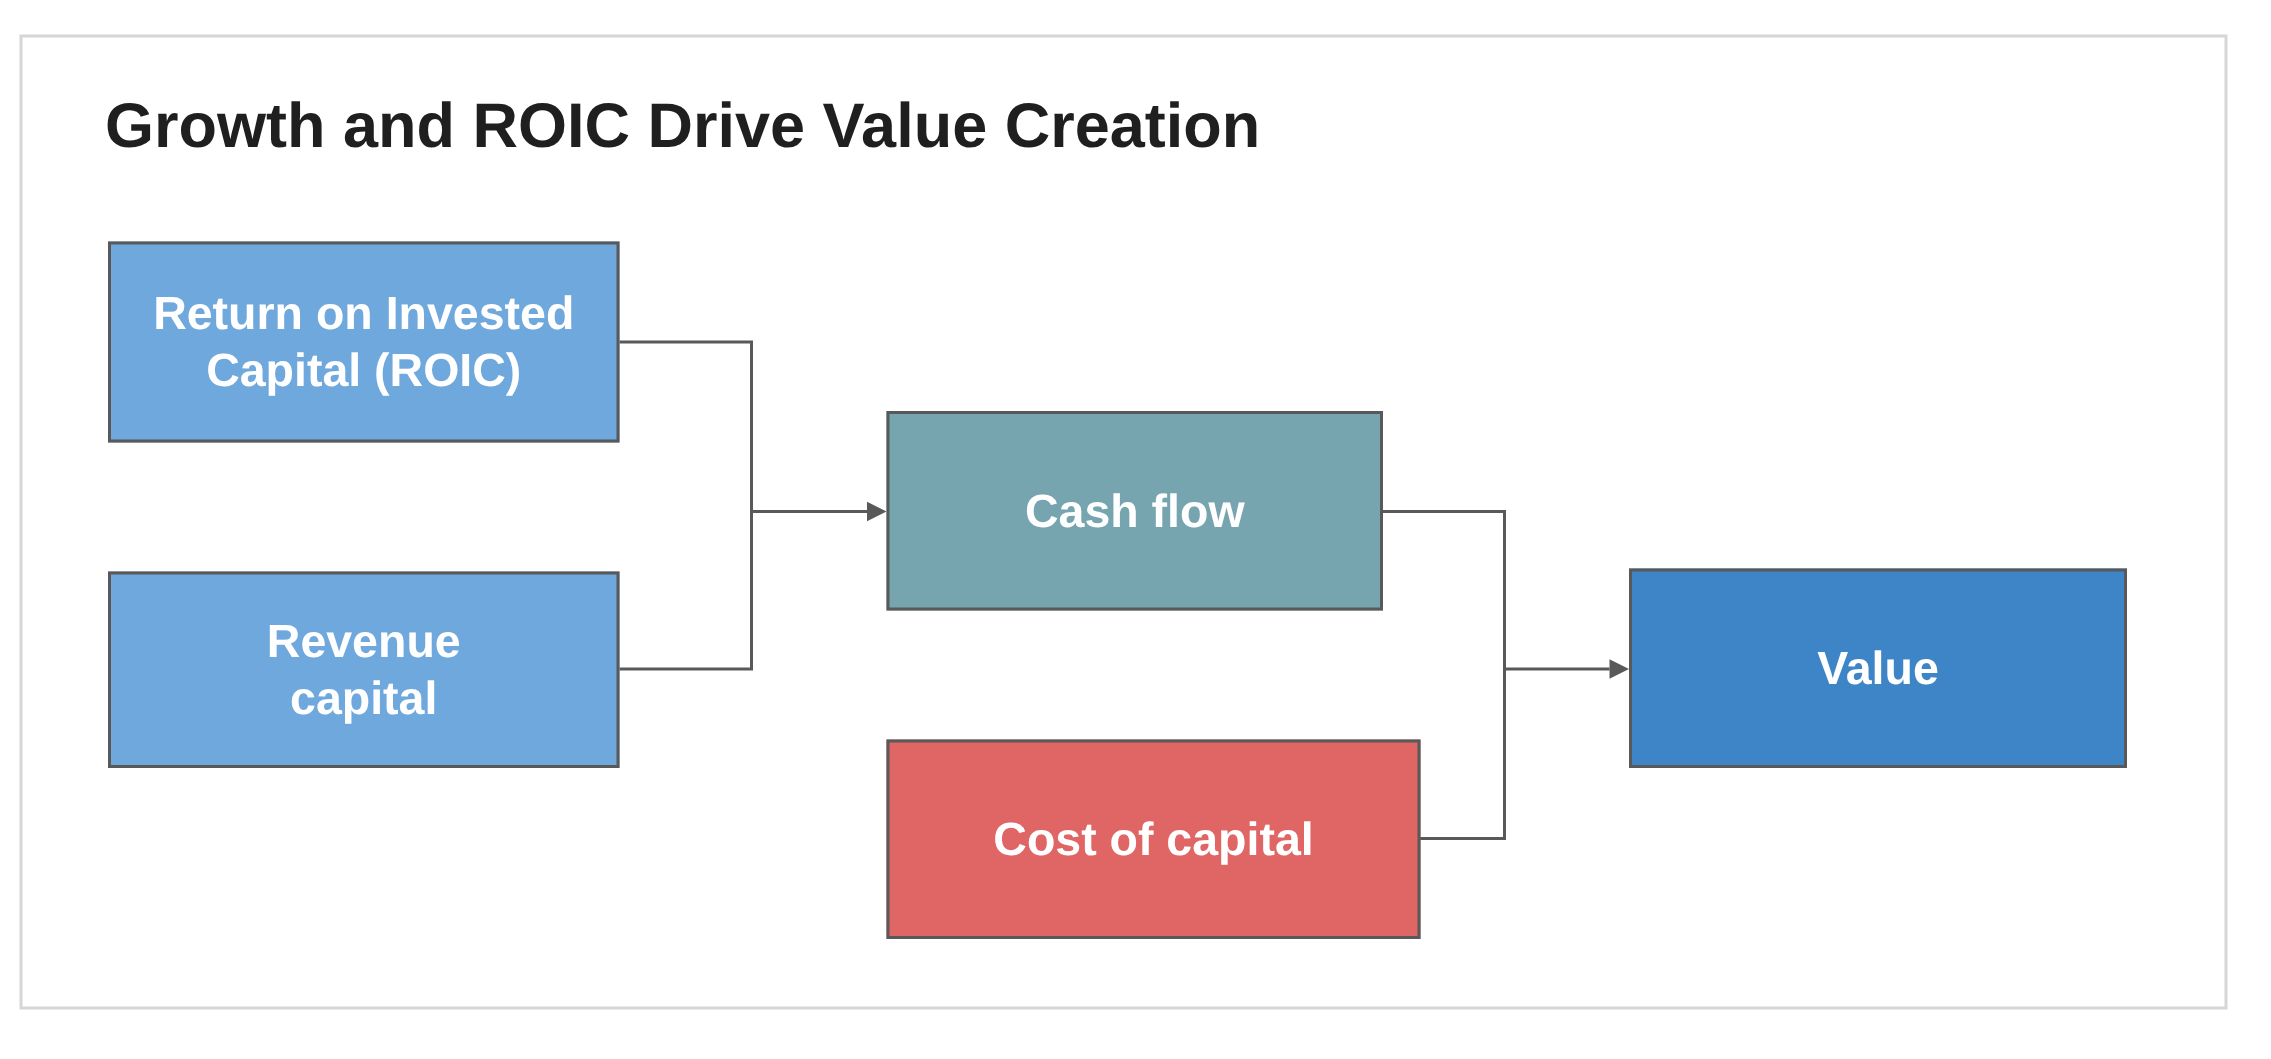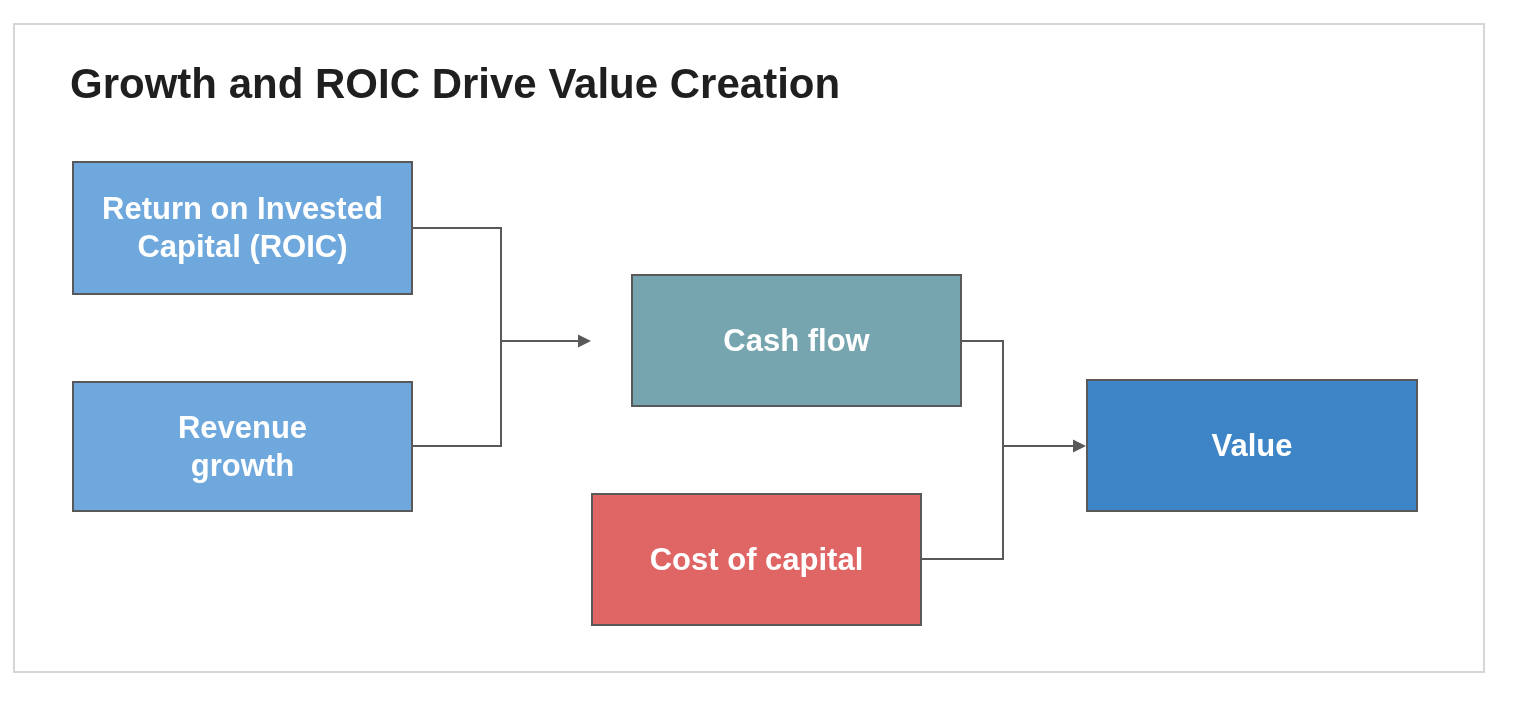--- a/index.html
+++ b/index.html
@@ -65,22 +65,22 @@
   }
   .node-label {
     font-size: 31px;
     line-height: 38px;
     font-weight: bold;
     color: #ffffff;
     white-space: pre-line;
   }
   .node-roic            { left: 72px;   top: 161px; width: 341px; height: 134px; }
   .node-revenue-growth  { left: 72px;   top: 381px; width: 341px; height: 131px; }
-  .node-cash-flow       { left: 591px;  top: 274px; width: 331px; height: 133px; margin-left: 40px; }
-  .node-cost-of-capital { left: 591px;  top: 493px; width: 331px; height: 133px; }
+  .node-cash-flow       { left: 591px;  top: 274px; width: 331px; height: 133px; }
+  .node-cost-of-capital { left: 591px;  top: 493px; width: 356px; height: 133px; }
   .node-value           { left: 1086px; top: 379px; width: 332px; height: 133px; align-items: center; }
 </style>
 </head>
 <body>
 
 <div class="canvas">
 
   <div class="frame"></div>
 
   <h1 class="title">Growth and ROIC Drive Value Creation</h1>
@@ -98,21 +98,21 @@
     <polygon points="1073,439.5 1086,446 1073,452.5" fill="#595959"></polygon>
   </svg>
 
   <div class="node node-roic" style="background-color: rgb(111, 168, 220); border-color: rgb(89, 89, 89);">
     <span class="node-label" style="color: rgb(255, 255, 255);">Return on Invested
 Capital (ROIC)</span>
   </div>
 
   <div class="node node-revenue-growth" style="background-color: rgb(111, 168, 220); border-color: rgb(89, 89, 89);">
     <span class="node-label" style="color: rgb(255, 255, 255);">Revenue
-growth</span>
+capital</span>
   </div>
 
   <div class="node node-cash-flow" style="background-color: rgb(118, 165, 175); border-color: rgb(89, 89, 89);">
     <span class="node-label" style="color: rgb(255, 255, 255);">Cash flow</span>
   </div>
 
   <div class="node node-cost-of-capital" style="background-color: rgb(224, 102, 102); border-color: rgb(89, 89, 89);">
     <span class="node-label" style="color: rgb(255, 255, 255);">Cost of capital</span>
   </div>
 

